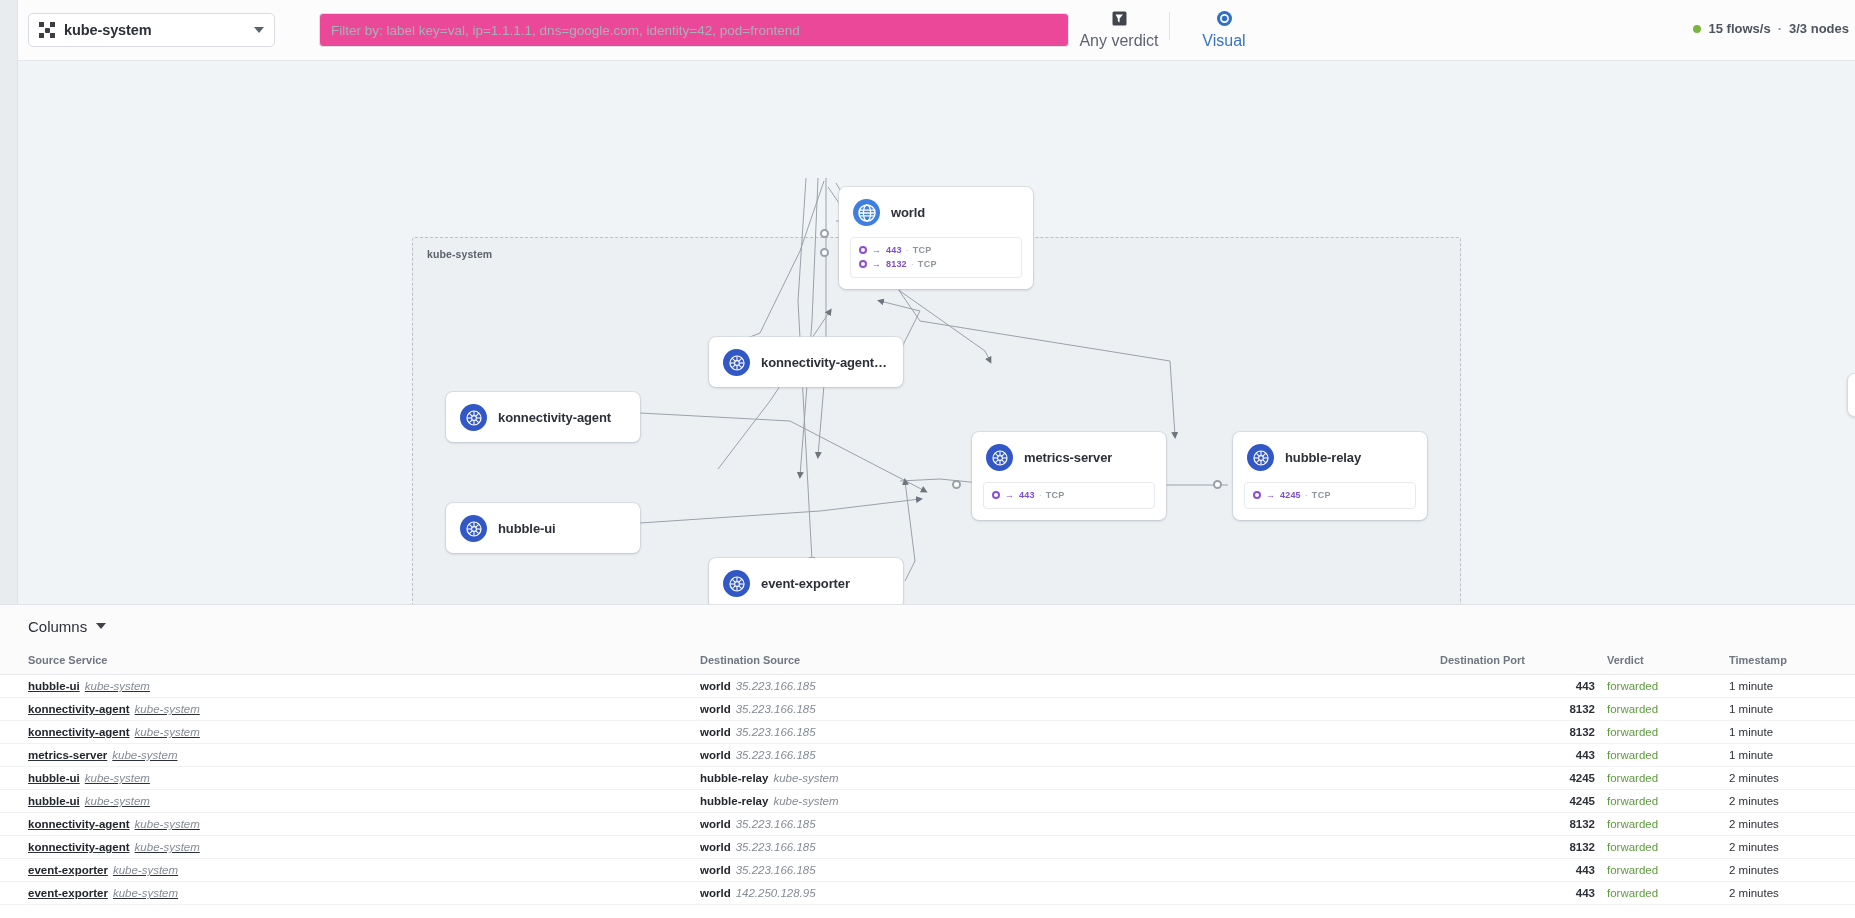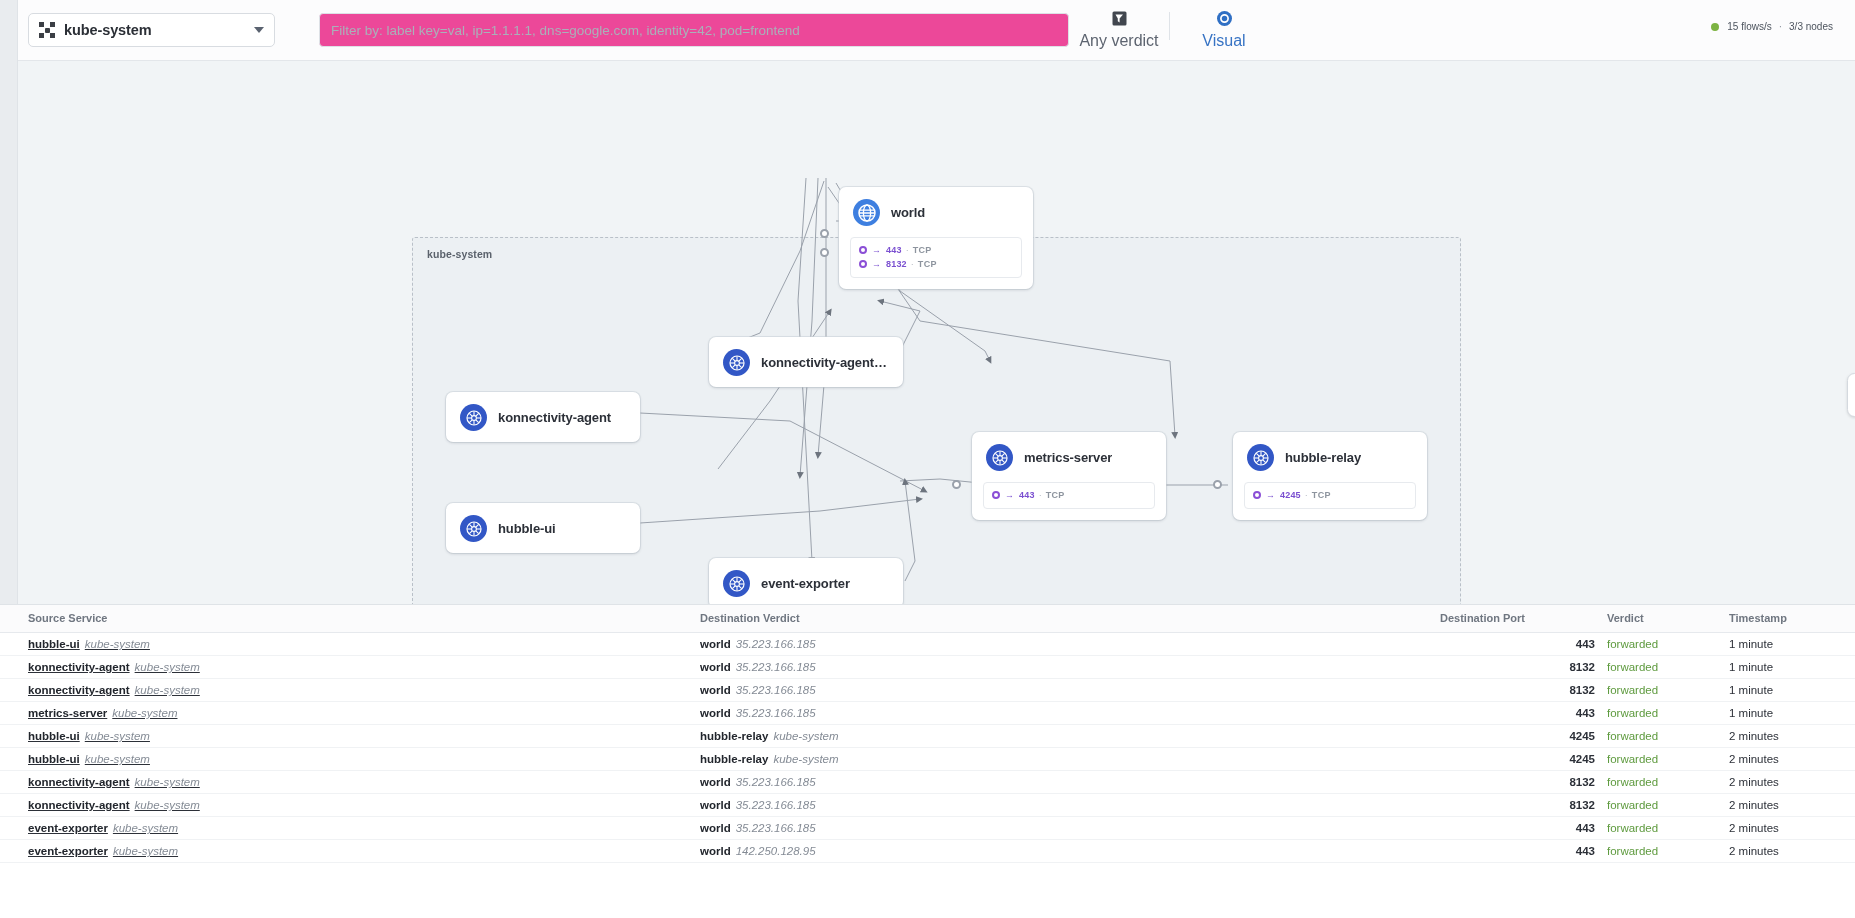--- a/index.html
+++ b/index.html
@@ -79,23 +79,23 @@
   .tool-visual  { left: 1181px; }
   .tool-sep {
     position: absolute; left: 1169px; top: 12px;
     width: 1px; height: 28px; background: #dfe3e8;
   }
   .tool-ico { height: 20px; display: flex; align-items: center; justify-content: center; }
   .tool-txt { font-size: 16px; margin-top: 4px; color: #5d6470; }
   .tool-txt.active { color: #3773c4; text-align: right; }
 
   .status {
-    position: absolute; right: 22px; top: 21px;
+    position: absolute; right: 6px; top: 21px;
     display: flex; align-items: center;
-    font-size: 10px; color: #4d545e;
+    font-size: 13px; color: #4d545e; font-weight: bold;
   }
   .status-dot {
     width: 8px; height: 8px; border-radius: 50%;
     background: #7cb342; margin-right: 8px;
   }
   .status-sep { margin: 0 7px; color: #8b929c; }
 
   
   .graph {
     position: absolute; top: 61px; left: 0;
@@ -502,26 +502,30 @@
           <span class="port-proto">TCP</span>
         </div>
       </div>
     </div>
     <span class="conn-dot" style="left:1213px; top:419px;"></span>
 
     <div class="right-handle"></div>
   </div>
 
   <div class="tablewrap">
+    <div class="columns-bar">
+      <span class="columns-label">Columns</span>
+      <span class="columns-caret"></span>
+    </div>
 
     <table>
       <thead>
         <tr>
           <th class="c-src">Source Service</th>
-          <th class="c-dst">Destination Verdict</th>
+          <th class="c-dst">Destination Source</th>
           <th class="c-port">Destination Port</th>
           <th class="c-verd">Verdict</th>
           <th class="c-time">Timestamp</th>
         </tr>
       </thead>
       <tbody id="tbody">
           <tr>
             <td class="c-src"><span class="svc-name">hubble-ui</span><span class="svc-meta">kube-system</span></td>
             <td class="c-dst"><span class="svc-name">world</span><span class="svc-meta">35.223.166.185</span></td>
             <td class="c-port">443</td>

